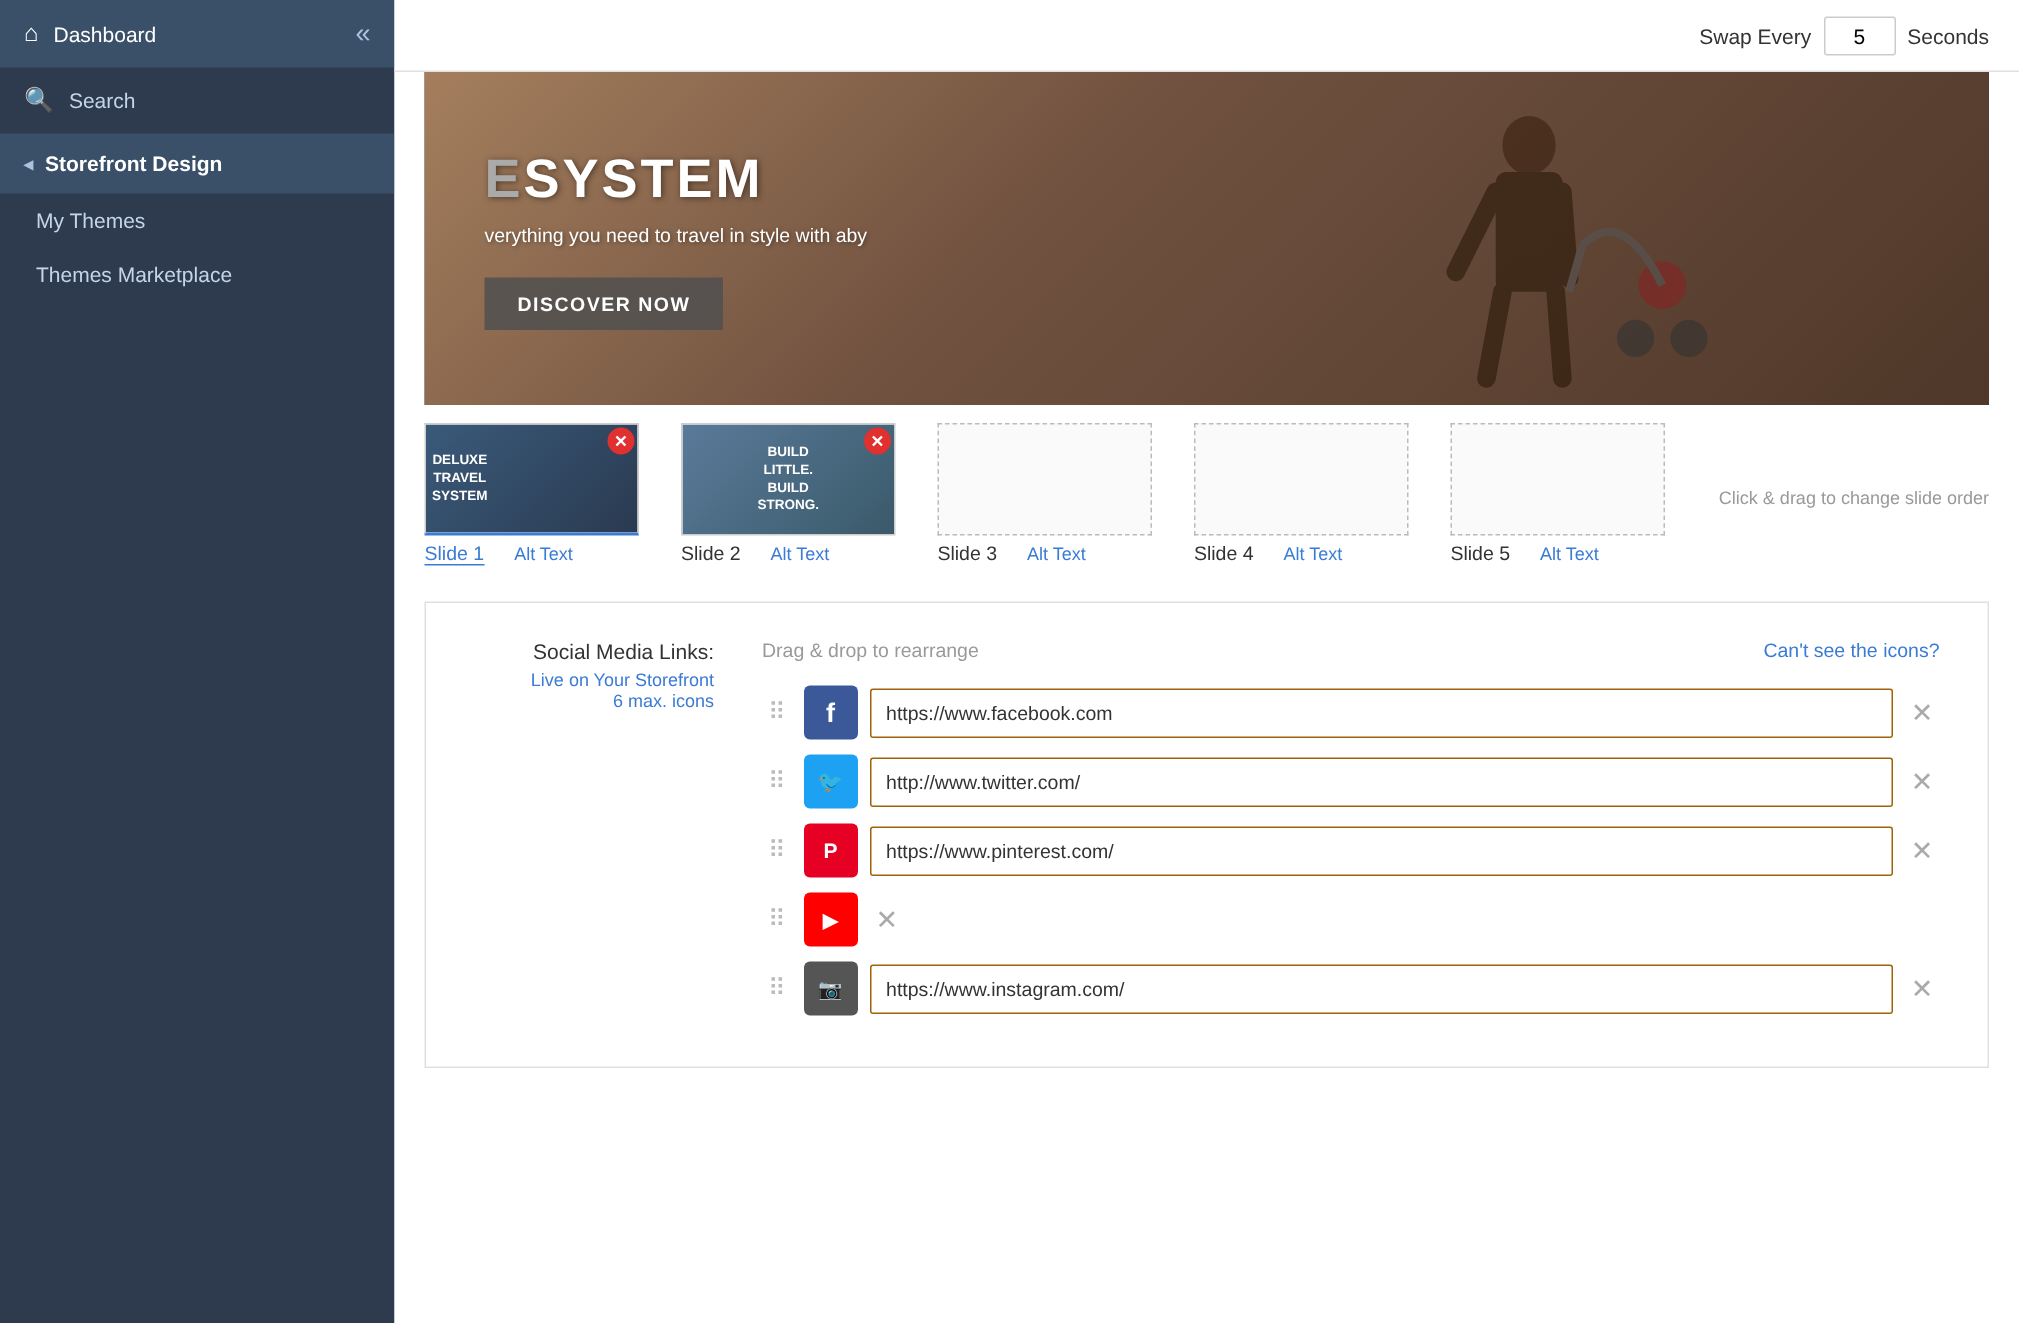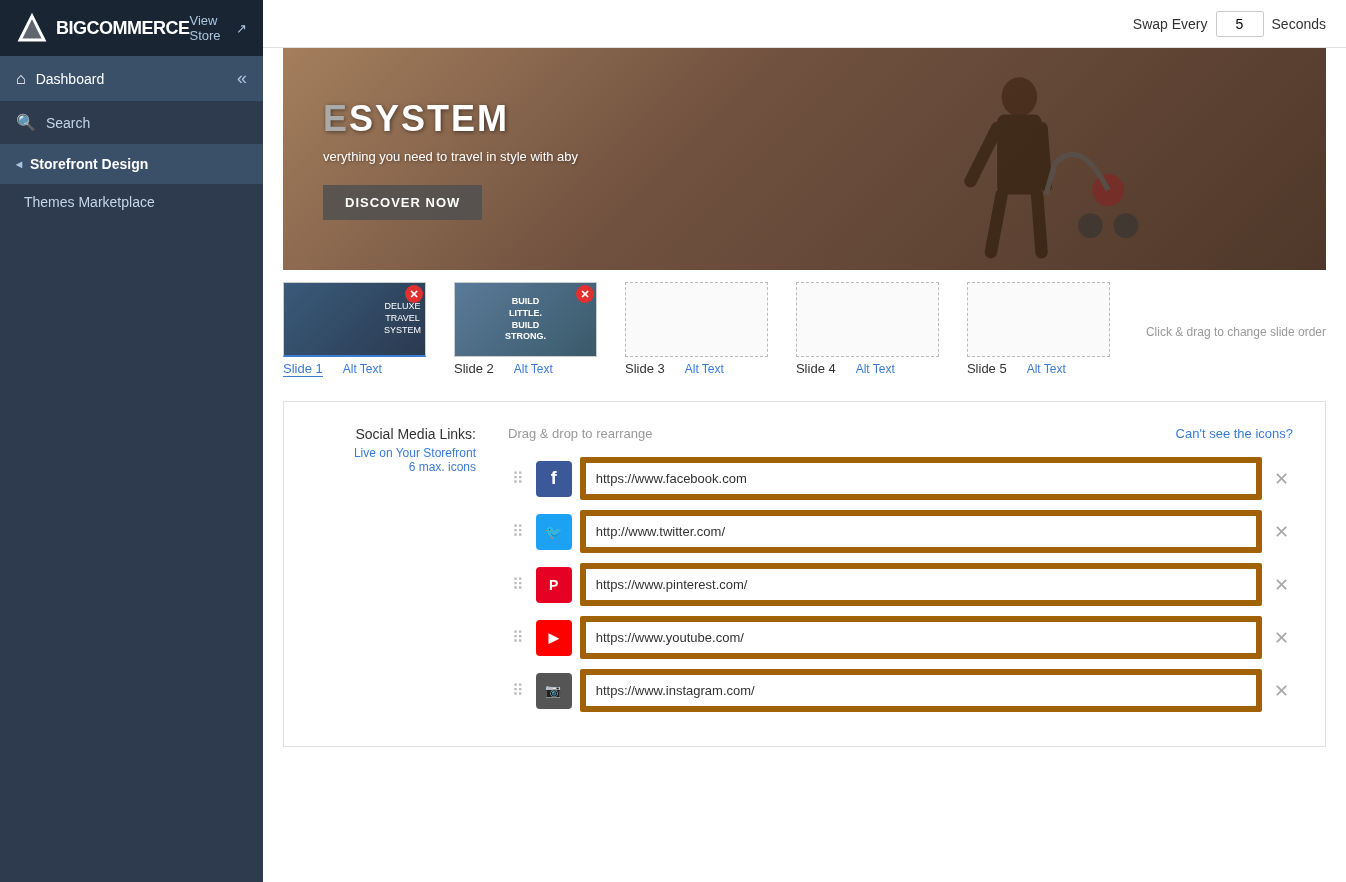--- a/index.html
+++ b/index.html
@@ -314,84 +314,72 @@
       font-weight: bold;
       flex-shrink: 0;
     }
     .social-icon.facebook { background: #3b5998; }
     .social-icon.twitter { background: #1da1f2; }
     .social-icon.pinterest { background: #e60023; }
     .social-icon.youtube { background: #ff0000; }
     .social-icon.instagram { background: #555; }
     .social-input {
       flex: 1;
-      border: 6px solid #a16207;
+      border: 1px solid #a16207;
       padding: 8px 10px;
       font-size: 13px;
       color: #333;
       outline: none;
       border-radius: 2px;
     }
     .social-remove {
       color: #aaa;
       font-size: 18px;
       cursor: pointer;
       padding: 0 4px;
     }
 
     .thumb-bg-1 {
       width: 100%; height: 100%;
       background: linear-gradient(135deg, #3a5a7a 0%, #2a3a50 100%);
-      display: flex; align-items: center; justify-content: flex-end;
+      display: flex; align-items: center; justify-content: flex-start;
       color: #fff; font-size: 10px; text-align: center; padding: 4px;
-      font-weight: 400;
+      font-weight: 700;
     }
     .thumb-bg-2 {
       width: 100%; height: 100%;
       background: linear-gradient(135deg, #5a7a9a 0%, #3a5a6a 100%);
       display: flex; align-items: center; justify-content: center;
       color: #fff; font-size: 10px; text-align: center; padding: 4px;
       font-weight: 600;
     }
     .thumb1-text { font-size: 9px; line-height: 1.3; }
     .thumb2-text { font-size: 9px; line-height: 1.3; }
   </style>
 </head>
 <body>
 
 <div class="sidebar">
-  <div class="sidebar-header">
-    <div class="logo-area">
-      <div class="logo-icon">
-        <svg width="32" height="32" viewBox="0 0 32 32">
-          <polygon points="4,28 16,4 28,28" fill="none" stroke="#fff" stroke-width="3"></polygon>
-          <polygon points="4,28 16,8 28,28" fill="#fff" opacity="0.3"></polygon>
-        </svg>
-      </div>
-      <span class="logo-text">BIGCOMMERCE</span>
-    </div>
-    <a class="view-store-link">
-      <span>View Store</span>
-      <span>↗</span>
-    </a>
-  </div>
 
   <div class="sidebar-nav-item active">
     <span class="nav-icon">⌂</span>
     <span>Dashboard</span>
     <span class="sidebar-collapse-btn">«</span>
   </div>
   <div class="sidebar-nav-item">
     <span class="nav-icon">🔍</span>
     <span>Search</span>
   </div>
 
   <div class="sidebar-section-header">
     <span class="arrow">◂</span>
     <span>Storefront Design</span>
+  </div>
+  <div class="sidebar-sub-item">
+    <span>My Themes</span>
   </div>
   <div class="sidebar-sub-item">
     <span>Themes Marketplace</span>
   </div>
 </div>
 
 <div class="main-content">
 
   <div class="top-bar">
     <span class="swap-label">Swap Every</span>
@@ -519,21 +507,20 @@
           <div class="social-row">
             <span class="drag-handle">⠿</span>
             <div class="social-icon pinterest" style="font-size:14px; font-weight:900;">P</div>
             <input class="social-input" type="text" value="https://www.pinterest.com/" style="">
             <span class="social-remove">✕</span>
           </div>
 
           <div class="social-row">
             <span class="drag-handle">⠿</span>
             <div class="social-icon youtube" style="font-size:13px;">▶</div>
-            <input class="social-input" type="text" value="https://www.youtube.com/" style="">
             <span class="social-remove">✕</span>
           </div>
 
           <div class="social-row">
             <span class="drag-handle">⠿</span>
             <div class="social-icon instagram" style="font-size:13px;">📷</div>
             <input class="social-input" type="text" value="https://www.instagram.com/" style="">
             <span class="social-remove">✕</span>
           </div>
         </div>

